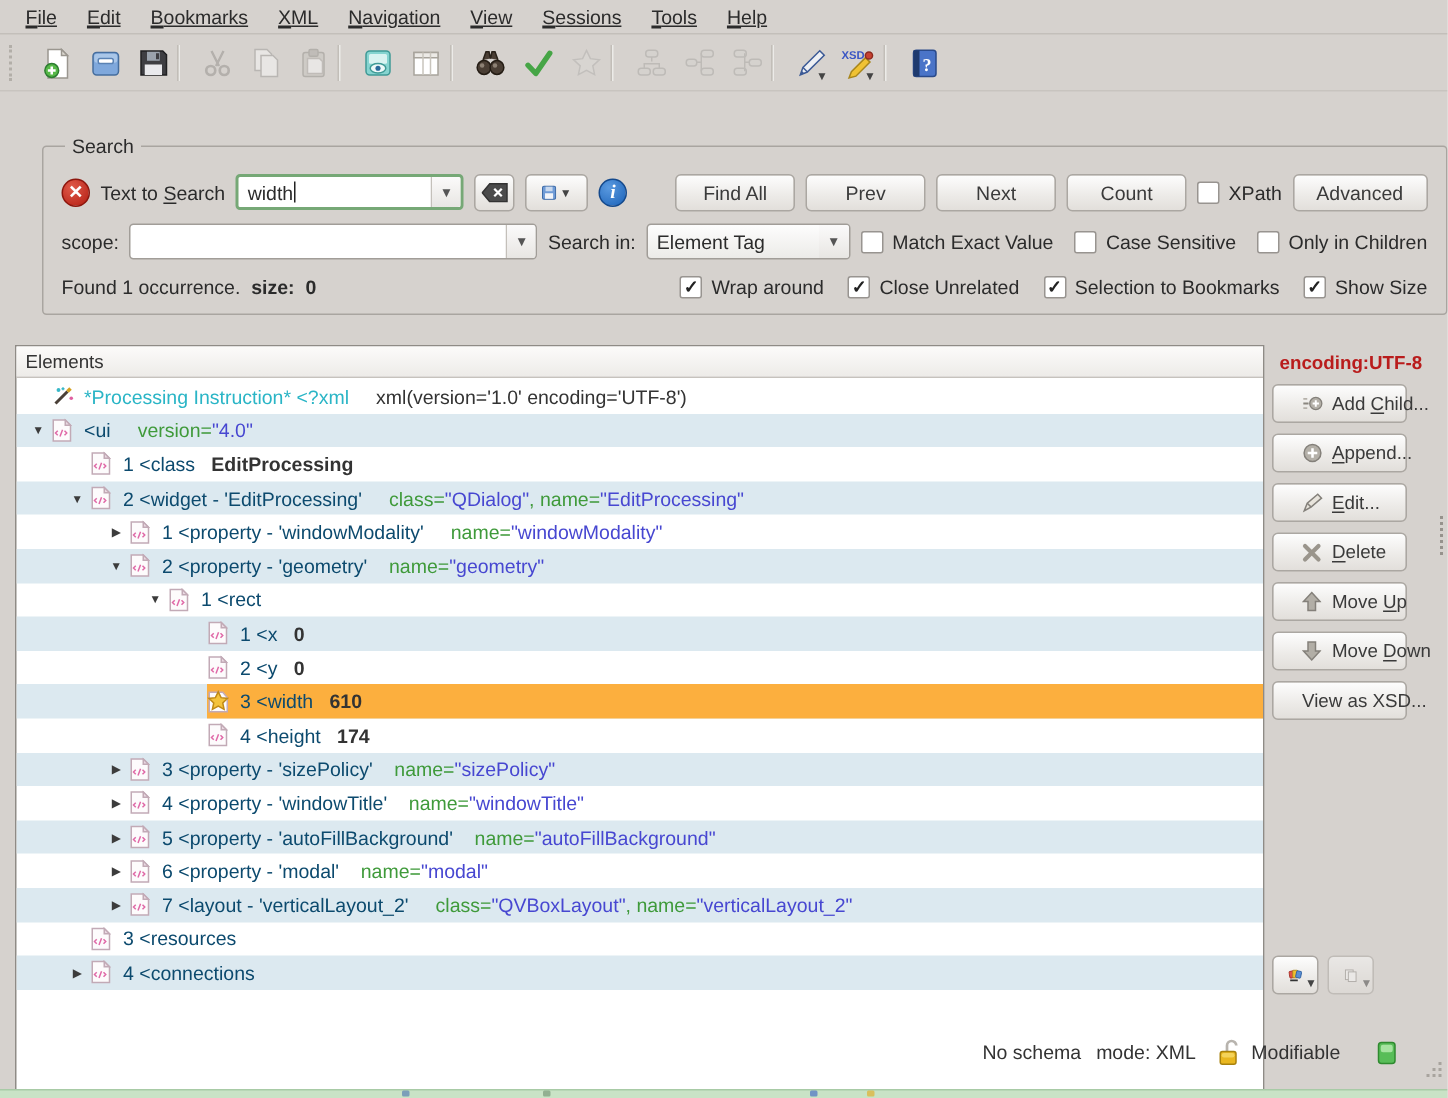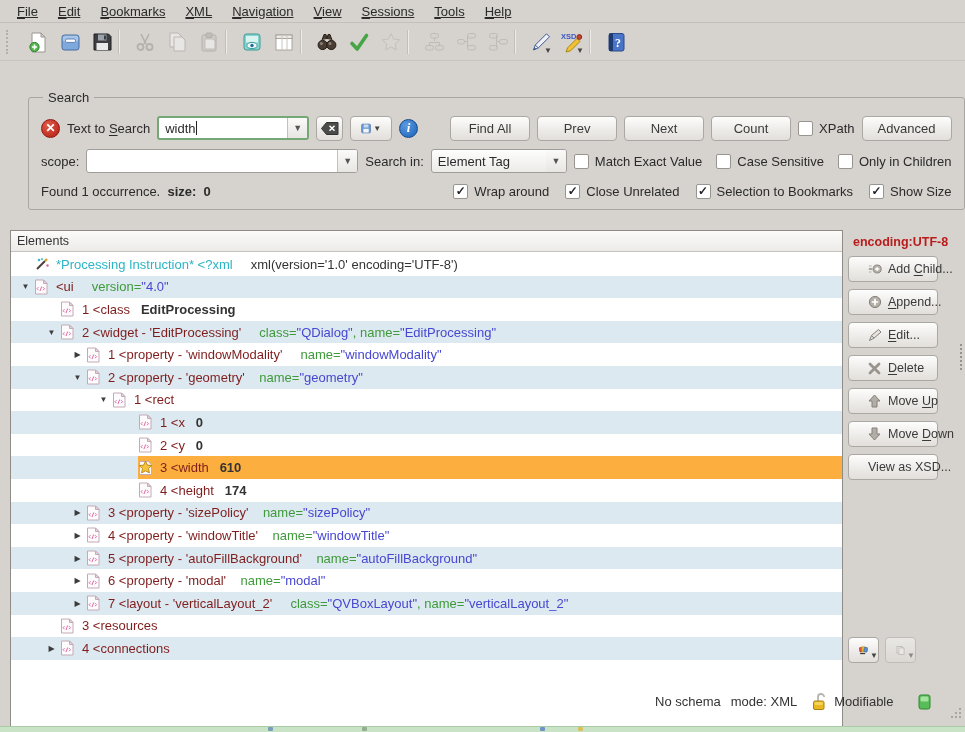--- a/index.html
+++ b/index.html
@@ -79,21 +79,21 @@
     padding-left:6px; font-size:12.5px; color:#333; }
   #tree { position:absolute; top:22px; left:0; right:0; bottom:0; overflow:hidden; }
   .tree-row { display:flex; align-items:center; height:22.6px; font-size:13px; }
   .tree-row.alt { background:#dcе9f0; background:#dce9f0; }
   .indent { flex:none; }
   .arrow { flex:none; width:17px; text-align:center; font-size:8px; color:#3c3c3c; }
   .row-content { flex:1; display:flex; align-items:center; height:100%; white-space:pre; }
   .tree-row.selected .row-content { background:#fcaf3e; }
   .node-icon { flex:none; width:18px; display:flex; align-items:center; margin-right:4px; }
   .seg-pi   { color:#2ab5c6; }
-  .seg-tag  { color:#7f1d1d; }
+  .seg-tag  { color:#0c4a6e; }
   .seg-attr { color:#3f9a3a; }
   .seg-val  { color:#4747d1; }
   .seg-text { color:#333; }
   .seg-textb{ color:#333; font-weight:bold; }
 
   
   #encoding-label { position:absolute; left:853px; top:235px; font-size:12.5px;
     font-weight:bold; color:#b91c1c; }
   #side-buttons { position:absolute; left:848px; top:256px; width:90px;
     display:flex; flex-direction:column; gap:7px; }

